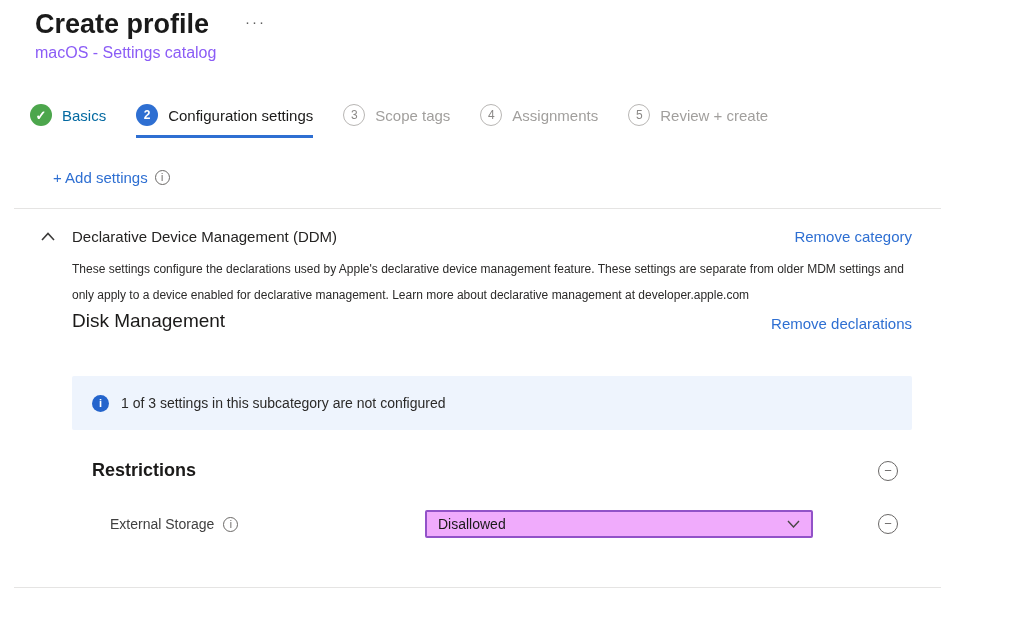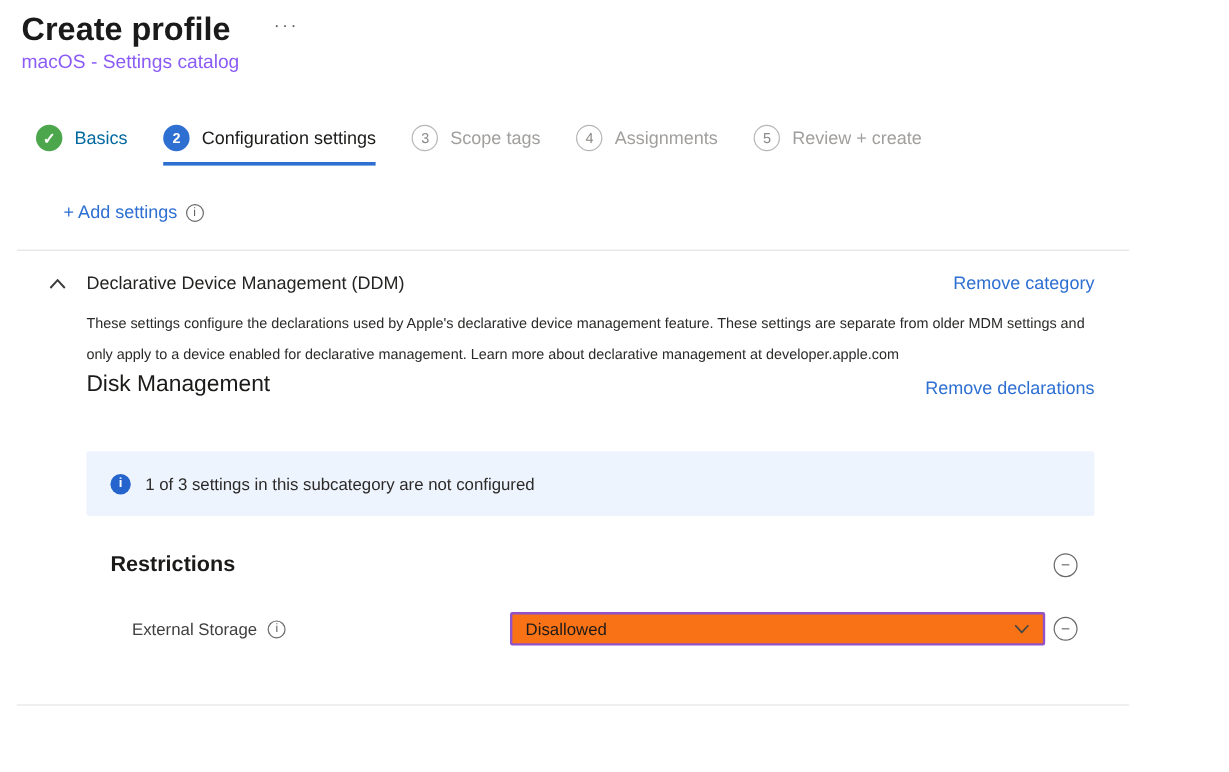--- a/index.html
+++ b/index.html
@@ -3,21 +3,21 @@
 <meta charset="utf-8">
 <style>
   * { box-sizing: border-box; }
   html,body { margin:0; padding:0; background:#fff; }
   .page {
     width:1024px; height:643px; position:relative; overflow:hidden;
     background:#fff; color:#323130;
     font-family:"Liberation Sans", sans-serif;
   }
   
-  .header { padding:8px 0 0 18px; }
+  .header { padding:8px 0 0 35px; }
   .title-row { display:flex; align-items:flex-start; }
   .page-title { margin:0; font-size:27px; font-weight:700; color:#1a1a1a; line-height:32px; }
   .more-dots { margin:8px 0 0 36px; font-size:15px; color:#5f5f5f; letter-spacing:2px; cursor:pointer; line-height:12px; }
   .subtitle { font-size:16px; color:#8b5cf6; margin-top:4px; }
 
   
   .wizard { display:flex; gap:30px; margin:42px 0 0 30px; align-items:flex-end; }
   .step { display:flex; align-items:center; gap:10px; padding-bottom:9px; border-bottom:3px solid transparent; cursor:pointer; }
   .step.active { border-bottom-color:#2e6fd2; }
   .circle { width:22px; height:22px; border-radius:50%; display:flex; align-items:center; justify-content:center; font-size:12px; flex:0 0 auto; }
@@ -64,21 +64,21 @@
   .minus-icon {
     width:20px; height:20px; border:1.5px solid #696766; border-radius:50%;
     color:#696766; display:flex; align-items:center; justify-content:center;
     font-size:13px; line-height:1; cursor:pointer; flex:0 0 auto; padding-bottom:1px;
   }
 
   .setting-row { display:flex; align-items:center; margin:29px 126px 0 110px; }
   .setting-label-wrap { width:315px; display:flex; align-items:center; gap:9px; }
   .setting-label { font-size:14px; color:#404040; }
   .dropdown {
-    width:446px; height:28px; border:2px solid #9252c8; border-radius:2px; background:#f97316;
+    width:388px; height:28px; border:2px solid #9252c8; border-radius:2px; background:#f0abfc;
     display:flex; align-items:center; justify-content:space-between; padding:0 11px; cursor:pointer;
   }
   .dropdown-value { font-size:14px; color:#1b1a19; }
   .dd-spacer { flex:1; }
   .divider.bottom { margin-top:49px; }
 </style>
 </head>
 <body>
 
 <div class="page">

